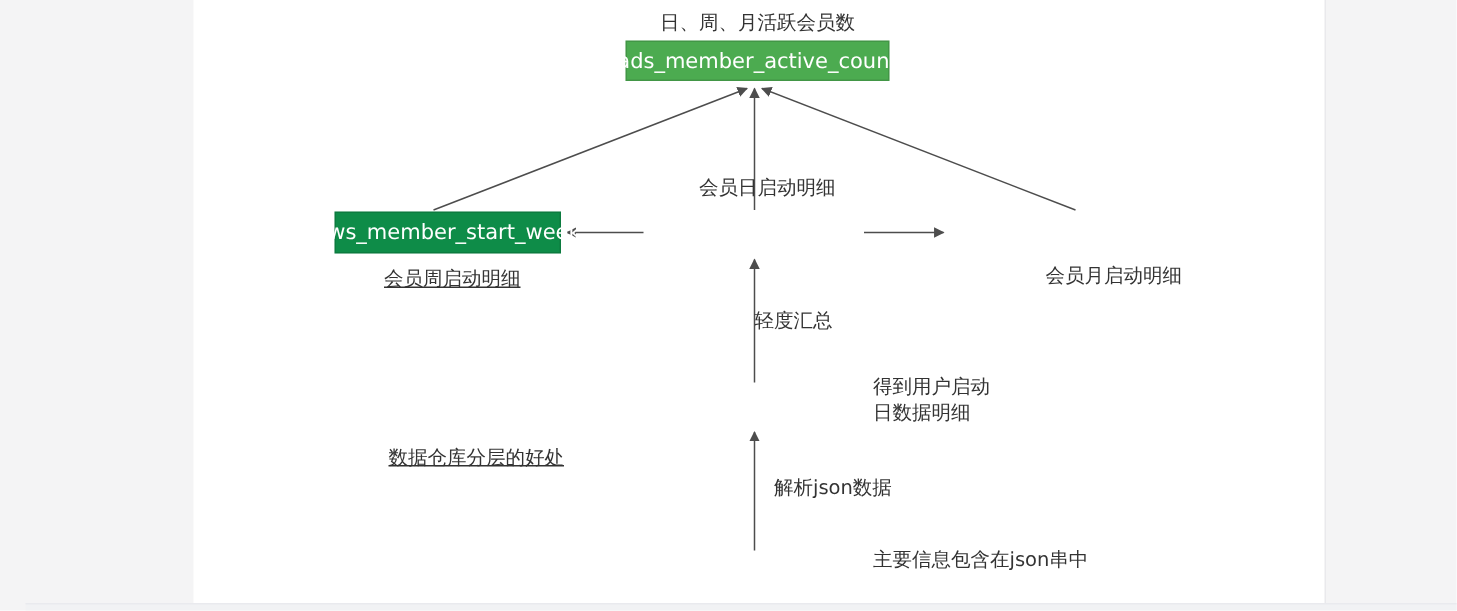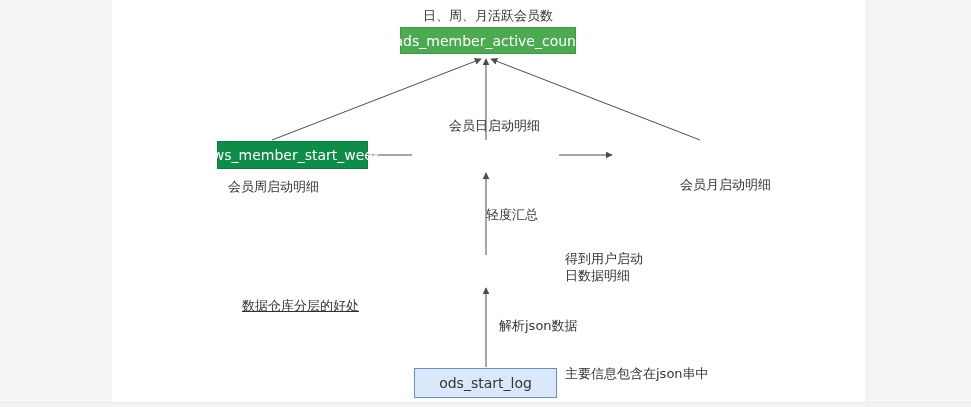--- a/index.html
+++ b/index.html
@@ -17,20 +17,21 @@
   html, body { width: 971px; height: 407px; overflow: hidden; }
   body {
     font-family: "DejaVu Sans", "Liberation Sans", sans-serif;
     background: var(--color-side-bg);
   }
   .canvas {
     position: relative;
     width: 803px;
     height: 407px;
     background: var(--color-side-bg);
+    margin-left: 17px;
   }
   .panel {
     position: absolute;
     left: 112px; top: 0;
     width: 755px; height: 402px;
     background: var(--color-panel);
     border-right: 1px solid #e9e9ec;
   }
   .bottom-strip {
     position: absolute;
@@ -51,41 +52,41 @@
     position: absolute;
     display: flex;
     align-items: center;
     justify-content: center;
     font-size: 14px;
     font-weight: 400;
     color: #ffffff;
     white-space: nowrap;
   }
   .node-ads   { left: 400px; top: 27px;  width: 176px; height: 27px; background: var(--color-ads);  border: 1px solid rgba(0,0,0,0.12); }
-  .node-week  { left: 217px; top: 141px; width: 151px; height: 28px; background: var(--color-dws);  border: 1px solid rgba(0,0,0,0.12); }
+  .node-week  { left: 206px; top: 141px; width: 151px; height: 28px; background: var(--color-dws);  border: 1px solid rgba(0,0,0,0.12); }
   .node-day   { left: 413px; top: 141px; width: 145px; height: 28px; background: var(--color-dws);  border: 1px solid rgba(0,0,0,0.12); }
   .node-month { left: 616px; top: 141px; width: 158px; height: 28px; background: var(--color-dws);  border: 1px solid rgba(0,0,0,0.12); }
   .node-dwd   { left: 417px; top: 256px; width: 140px; height: 28px; background: var(--color-dwd);  border: 1px solid rgba(0,0,0,0.10); }
   .node-ods   {
     left: 414px; top: 368px; width: 143px; height: 30px;
     background: var(--color-ods-fill);
     border: 1px solid var(--color-ods-border);
     color: var(--color-text);
     font-weight: 400;
   }
   .note {
     position: absolute;
     font-size: 13px;
     color: var(--color-text);
     white-space: nowrap;
     line-height: 17px;
   }
   .note-title  { left: 400px; top: 7px; width: 176px; text-align: center; }
   .note-day    { left: 449px; top: 117px; }
-  .note-week   { left: 228px; top: 178px; }
+  .note-week   { left: 239px; top: 178px; text-decoration: underline; }
   .note-month  { left: 680px; top: 176px; }
   .note-light  { left: 486px; top: 206px; }
   .note-dwd    { left: 565px; top: 250px; }
   .note-benefit{ left: 242px; top: 297px; text-decoration: underline; }
   .note-parse  { left: 499px; top: 317px; }
   .note-ods    { left: 565px; top: 365px; }
 </style>
 </head>
 <body>
 
@@ -105,21 +106,20 @@
     <line x1="412" y1="155" x2="361" y2="155" marker-end="url(#arrow)"></line>
     <line x1="559" y1="155" x2="612" y2="155" marker-end="url(#arrow)"></line>
     <line x1="486" y1="255" x2="486" y2="173" marker-end="url(#arrow)"></line>
     <line x1="486" y1="367" x2="486" y2="288" marker-end="url(#arrow)"></line>
   </svg>
 
   <div class="note note-title">日、周、月活跃会员数</div>
 
   <div class="node node-ads">ads_member_active_count</div>
   <div class="node node-week">dws_member_start_week</div>
-  <div class="node node-ods">ods_start_log</div>
 
   <div class="note note-day">会员日启动明细</div>
   <div class="note note-week">会员周启动明细</div>
   <div class="note note-month">会员月启动明细</div>
 
   <div class="note note-light">轻度汇总</div>
   <div class="note note-parse">解析json数据</div>
 
   <div class="note note-dwd">
     <div>得到用户启动</div>

